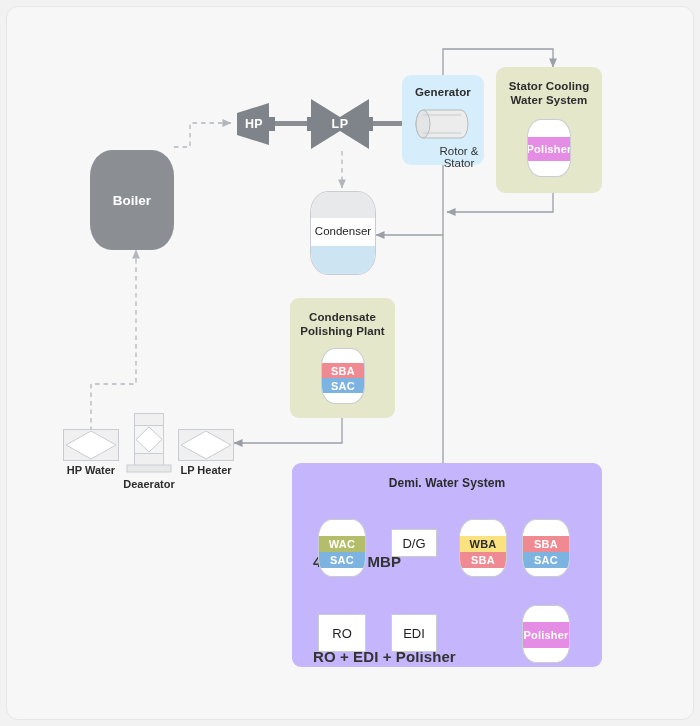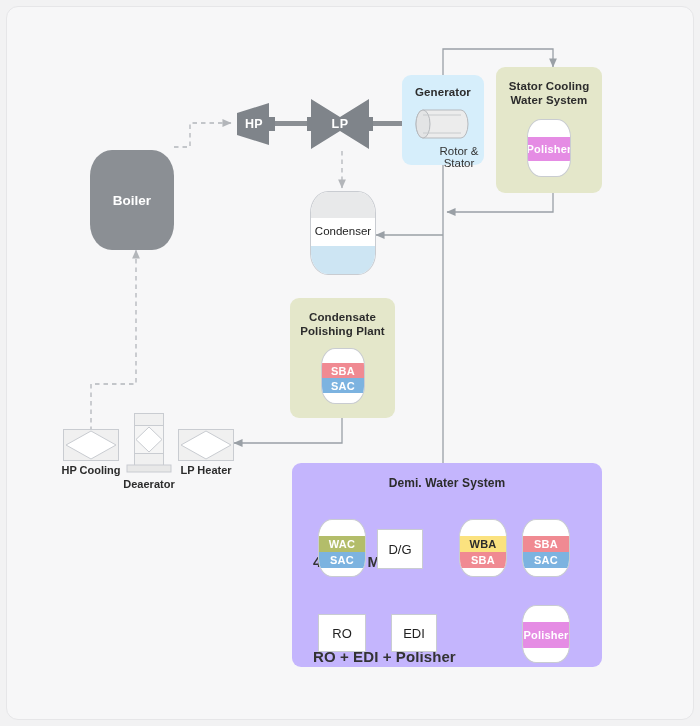--- a/index.html
+++ b/index.html
@@ -232,21 +232,21 @@
         <div class="band" style="top:29px; height:15px; background:#7cb3e0; color:#ffffff;">SAC</div>
       </div>
     </div>
 
     <div class="node" style="left:56px; top:422px; width:56px; height:32px;">
       <svg width="56" height="32" viewBox="0 0 56 32">
         <rect x="0.5" y="0.5" width="55" height="31" fill="#f0f0f0" stroke="#c9ccd1" stroke-width="1"></rect>
         <polygon points="28,2 53,16 28,30 3,16" fill="#ffffff" stroke="#c9ccd1" stroke-width="1"></polygon>
       </svg>
     </div>
-    <div class="cap" style="left:36px; top:457px; width:96px;">HP Cooling</div>
+    <div class="cap" style="left:36px; top:457px; width:96px;">HP Water</div>
 
     <div class="node" style="left:119px; top:406px; width:46px; height:60px;">
       <svg width="46" height="60" viewBox="0 0 46 60">
         <rect x="8.5" y="0.5" width="29" height="52" fill="#f0f0f0" stroke="#c9ccd1" stroke-width="1"></rect>
         <rect x="8.5" y="12.5" width="29" height="28" fill="#f5f5f5" stroke="#c9ccd1" stroke-width="1"></rect>
         <polygon points="23,14 36,26.5 23,39 10,26.5" fill="#ffffff" stroke="#c9ccd1" stroke-width="1"></polygon>
         <rect x="1" y="52" width="44" height="7" fill="#e8e8e8" stroke="#c9ccd1" stroke-width="1"></rect>
       </svg>
     </div>
     <div class="cap" style="left:94px; top:471px; width:96px;">Deaerator</div>
@@ -262,21 +262,21 @@
     <div class="panel demi" style="left:285px; top:456px; width:310px; height:204px;">
       <div class="panel-title" style="top:13px; font-size:12px;">Demi. Water System</div>
 
       <div class="subcap" style="left:21px; top:42px;">4B3T + MBP</div>
 
       <div class="tank" style="left:26px; top:56px; width:48px; height:58px;">
         <div class="band" style="top:16px; height:16px; background:#b3bd6a; color:#ffffff;">WAC</div>
         <div class="band" style="top:32px; height:16px; background:#7cb3e0; color:#ffffff;">SAC</div>
       </div>
 
-      <div class="pbox" style="left:85px; top:66px; width:46px; height:40px;">
+      <div class="pbox" style="left:99px; top:66px; width:46px; height:28px;">
         <span>D/G</span>
       </div>
 
       <div class="tank" style="left:167px; top:56px; width:48px; height:58px;">
         <div class="band" style="top:16px; height:16px; background:#fbe27f; color:#2c2c2c;">WBA</div>
         <div class="band" style="top:32px; height:16px; background:#f08a92; color:#ffffff;">SBA</div>
       </div>
 
       <div class="tank" style="left:230px; top:56px; width:48px; height:58px;">
         <div class="band" style="top:16px; height:16px; background:#f08a92; color:#ffffff;">SBA</div>

